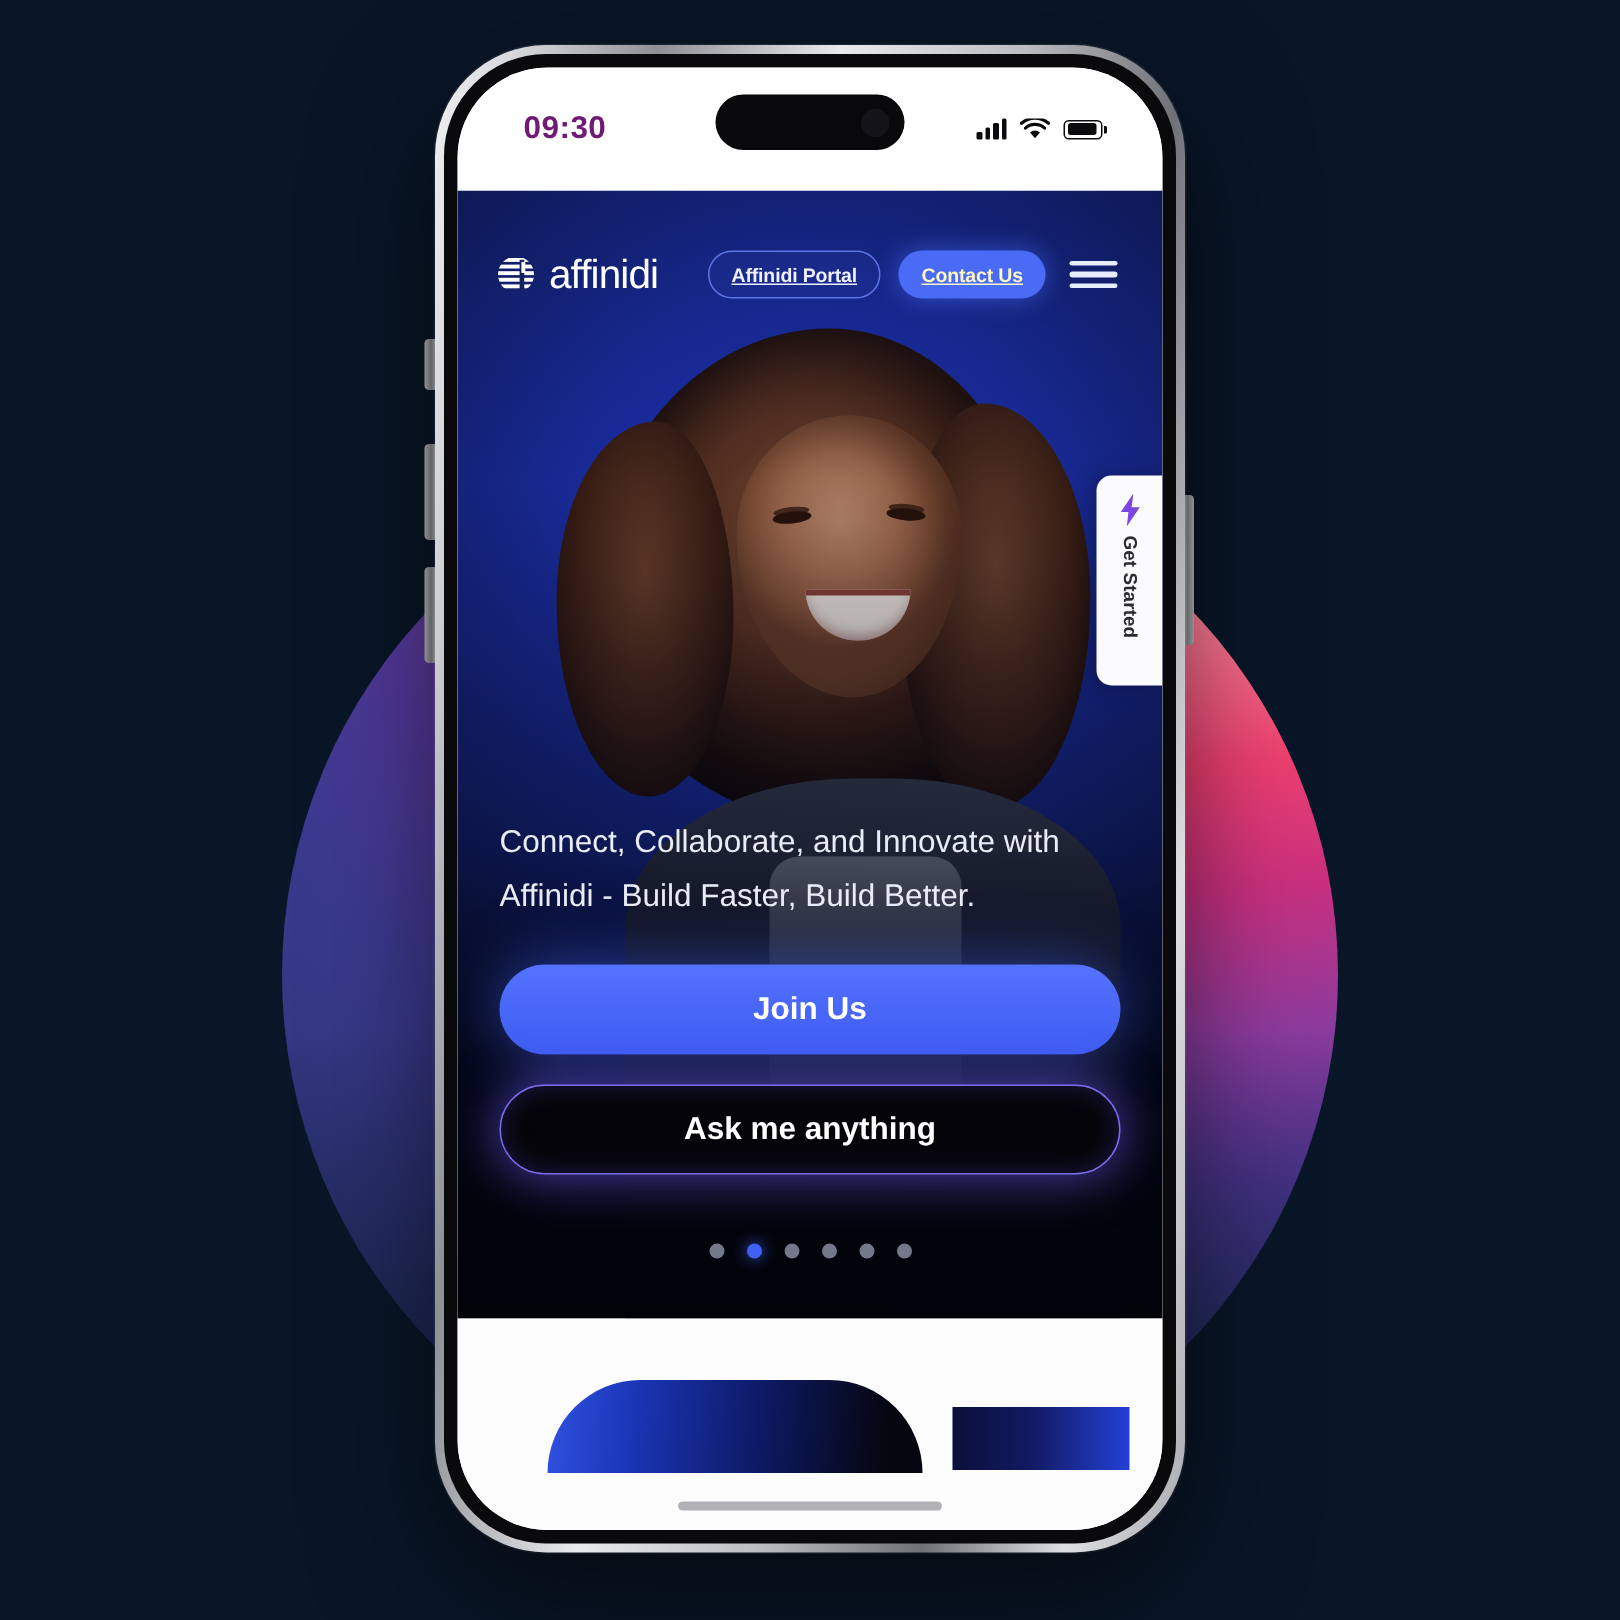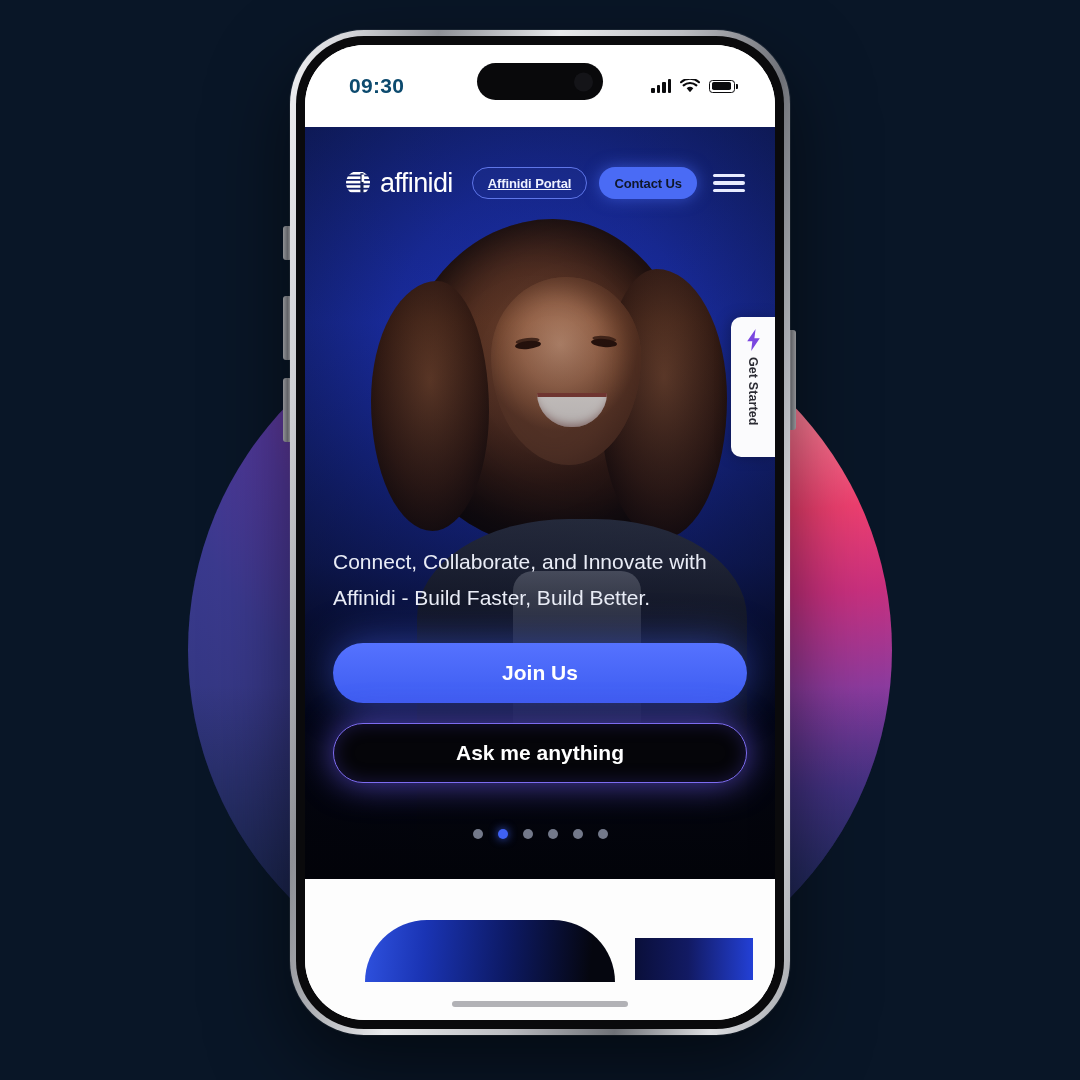--- a/index.html
+++ b/index.html
@@ -55,21 +55,21 @@
   .btn-voldn{ left:283px; top:378px; width:9px; height:64px; }
   .btn-power{ left:787px; top:330px; width:9px; height:100px;
     background:linear-gradient(90deg,#d9dadd,#8a8c92,#bdbec3); }
 
   
   .statusbar{
     position:relative; height:82px; background:#ffffff;
     display:flex; align-items:center; justify-content:space-between;
     padding:0 40px 0 44px; z-index:6;
   }
-  .status-time{ font-size:21px; font-weight:bold; color:#0c4a6e; letter-spacing:.3px; }
+  .status-time{ font-size:21px; font-weight:bold; color:#701a75; letter-spacing:.3px; }
   .status-icons{ display:flex; align-items:center; gap:9px; }
   .island{
     position:absolute; left:50%; transform:translateX(-50%); top:18px;
     width:126px; height:37px; border-radius:20px; background:#09090b; z-index:8;
   }
   .island-cam{ position:absolute; right:10px; top:50%; transform:translateY(-50%);
     width:19px; height:19px; border-radius:50%; background:#141418; }
 
   
   .sig{ display:flex; align-items:flex-end; gap:2px; height:14px; }
@@ -133,32 +133,32 @@
     opacity:.85;
   }
   .hero-veil{
     position:absolute; inset:0;
     background:linear-gradient(180deg, rgba(7,16,48,.30) 0%, rgba(5,11,36,.12) 26%, rgba(4,8,26,.45) 58%, rgba(2,4,14,.86) 80%, #020309 100%);
   }
 
   
   .nav{
     position:absolute; left:0; right:0; top:28px; height:56px; z-index:5;
-    display:flex; align-items:center; padding:0 30px 0 40px; gap:12px;
+    display:flex; align-items:center; padding:0 30px 0 26px; gap:12px;
   }
   .logo{ display:flex; align-items:center; gap:9px; margin-right:auto; }
   .logo-mark{ width:26px; height:26px; position:relative; }
   .logo-text{ font-size:27px; color:#fff; letter-spacing:-.6px; font-weight:500; }
   .pill{
     height:32px; padding:0 15px; border-radius:16px;
     display:flex; align-items:center; justify-content:center;
     font-size:13px; font-weight:bold; letter-spacing:-.1px; white-space:nowrap;
   }
   .pill-outline{ border:1.6px solid #5f76e8; color:#eef1ff; background:rgba(35,55,150,.28);text-decoration:underline; }
-  .pill-solid{ background:#4a6bf5; color:#0f172a; box-shadow:0 0 16px rgba(74,107,245,.6); }
+  .pill-solid{ background:#4a6bf5; color:#fef9c3; box-shadow:0 0 16px rgba(74,107,245,.6);text-decoration:underline; }
   .burger{ width:32px; height:24px; display:flex; flex-direction:column; justify-content:space-between; padding:3px 0; margin-left:4px; }
   .burger i{ display:block; height:3.4px; background:#e8ecff; border-radius:2px; }
 
   
   .get-started{
     position:absolute; right:0; top:190px; z-index:6;
     width:44px; height:140px;
     background:#fbfbfd; border-radius:10px 0 0 10px;
     display:flex; flex-direction:column; align-items:center; padding-top:12px; gap:6px;
     box-shadow:-3px 0 14px rgba(0,0,0,.25);

